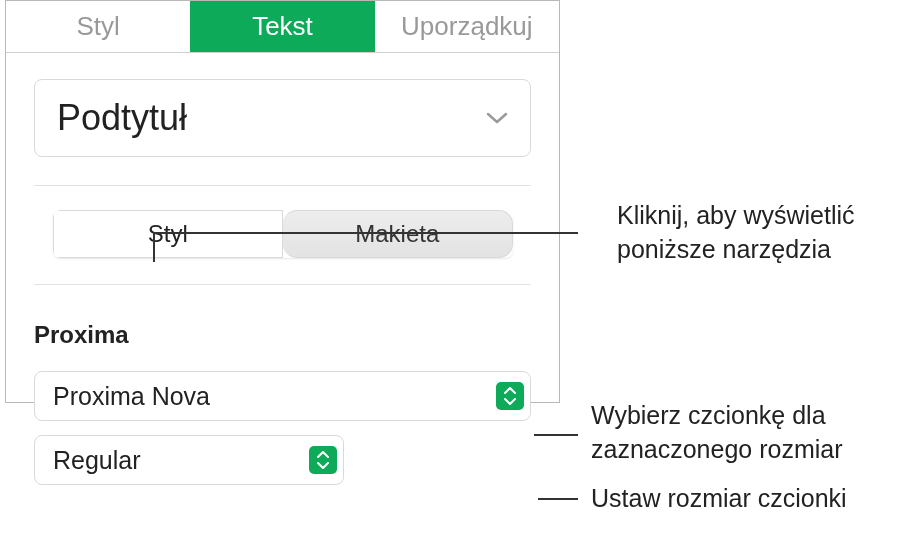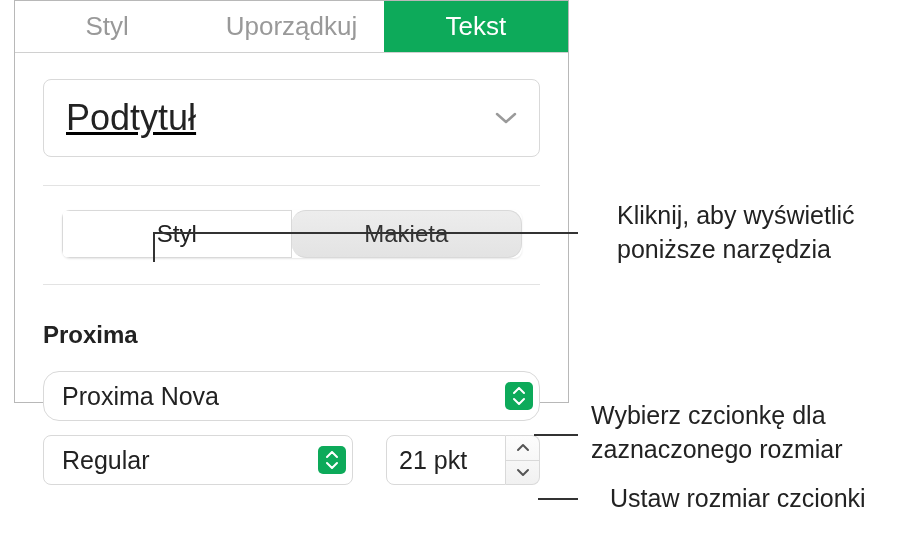--- a/index.html
+++ b/index.html
@@ -13,21 +13,21 @@
       width: 915px;
       height: 545px;
       position: relative;
     }
     .panel {
       width: 555px;
       height: 403px;
       border: 1.5px solid #b8b8b8;
       background: #fff;
       position: absolute;
-      left: 14px;
+      left: 5px;
       top: 0;
     }
     .top-tabs {
       display: flex;
       height: 52px;
       border-bottom: 1.5px solid #d0d0d0;
     }
     .top-tab {
       flex: 1;
       display: flex;
@@ -50,21 +50,20 @@
       width: 100%;
       height: 78px;
       border: 1.5px solid #d9d9d9;
       border-radius: 8px;
       display: flex;
       align-items: center;
       justify-content: space-between;
       padding: 8px 22px;
       cursor: pointer;
       background: #fff;
-      text-decoration: underline;
     }
     .style-dropdown-label {
       font-size: 36px;
       color: #222;
       font-weight: 400;
     }
     .chevron-down {
       width: 22px;
       height: 14px;
     }
@@ -109,21 +108,21 @@
       font-size: 24px;
       color: #222;
       font-weight: 600;
       margin-top: 36px;
     }
     .font-select {
       margin-top: 22px;
       width: 100%;
       height: 50px;
       border: 1.5px solid #d9d9d9;
-      border-radius: 16px;
+      border-radius: 8px;
       display: flex;
       align-items: center;
       justify-content: space-between;
       padding: 0 6px 0 18px;
       cursor: pointer;
       background: #fff;
     }
     .font-select-label {
       font-size: 25px;
       color: #222;
@@ -137,21 +136,21 @@
       flex-direction: column;
       align-items: center;
       justify-content: center;
       gap: 2px;
     }
     .select-knob svg {
       display: block;
     }
     .font-row-2 {
       display: flex;
-      gap: 33px;
+      gap: 18px;
       margin-top: 14px;
     }
     .weight-select {
       flex: 0 0 310px;
       height: 50px;
       border: 1.5px solid #d9d9d9;
       border-radius: 8px;
       display: flex;
       align-items: center;
       justify-content: space-between;
@@ -206,22 +205,22 @@
       background: #333;
       height: 1.5px;
     }
   </style>
 </head>
 <body>
 
 <div class="panel">
   <div class="top-tabs">
     <div class="top-tab">Styl</div>
+    <div class="top-tab active">Tekst</div>
     <div class="top-tab">Uporządkuj</div>
-    <div class="top-tab active">Tekst</div>
   </div>
 
   <div class="panel-body">
 
     <div class="style-dropdown">
       <span class="style-dropdown-label">Podtytuł</span>
       <span class="chevron-down">
         <svg width="22" height="14" viewBox="0 0 22 14">
             <path d="M2 3 L11 11 L20 3" stroke="#9a9a9a" stroke-width="2.5" fill="none" stroke-linecap="round" stroke-linejoin="round"></path>
           </svg>
@@ -256,42 +255,27 @@
         <span class="font-select-label">Regular</span>
         <span class="select-knob">
           <svg width="12" height="8" viewBox="0 0 12 8">
               <path d="M1 6 L6 1 L11 6" stroke="#fff" stroke-width="2" fill="none" stroke-linecap="round" stroke-linejoin="round"></path>
             </svg>
           <svg width="12" height="8" viewBox="0 0 12 8">
               <path d="M1 2 L6 7 L11 2" stroke="#fff" stroke-width="2" fill="none" stroke-linecap="round" stroke-linejoin="round"></path>
             </svg>
         </span>
       </div>
-      <div class="size-stepper">
-        <div class="size-input">21 pkt</div>
-        <div class="stepper-btns">
-          <div class="stepper-btn">
-            <svg width="14" height="9" viewBox="0 0 14 9">
-                <path d="M2 7 L7 2 L12 7" stroke="#555" stroke-width="2" fill="none" stroke-linecap="round" stroke-linejoin="round"></path>
-              </svg>
-          </div>
-          <div class="stepper-btn">
-            <svg width="14" height="9" viewBox="0 0 14 9">
-                <path d="M2 2 L7 7 L12 2" stroke="#555" stroke-width="2" fill="none" stroke-linecap="round" stroke-linejoin="round"></path>
-              </svg>
-          </div>
-        </div>
-      </div>
     </div>
 
   </div>
 </div>
 
 <div class="callout-line" style="left:153px; top:232px; width:1.5px; height:30px;"></div>
 <div class="callout-line" style="left:153px; top:232px; width:425px; height:1.5px;"></div>
 
 <div class="callout-line" style="left:534px; top:434px; width:44px; height:1.5px;"></div>
 
 <div class="callout-line" style="left:538px; top:498px; width:40px; height:1.5px;"></div>
 
 <div class="callout" style="left:591px; top:199px;margin-left:26px;">Kliknij, aby wyświetlić poniższe narzędzia</div>
 <div class="callout" style="left:591px; top:399px;">Wybierz czcionkę dla zaznaczonego rozmiar</div>
-<div class="callout" style="left:610px; top:482px;">Ustaw rozmiar czcionki</div>
+<div class="callout" style="left:591px; top:482px;">Ustaw rozmiar czcionki</div>
 
 </body></html>

